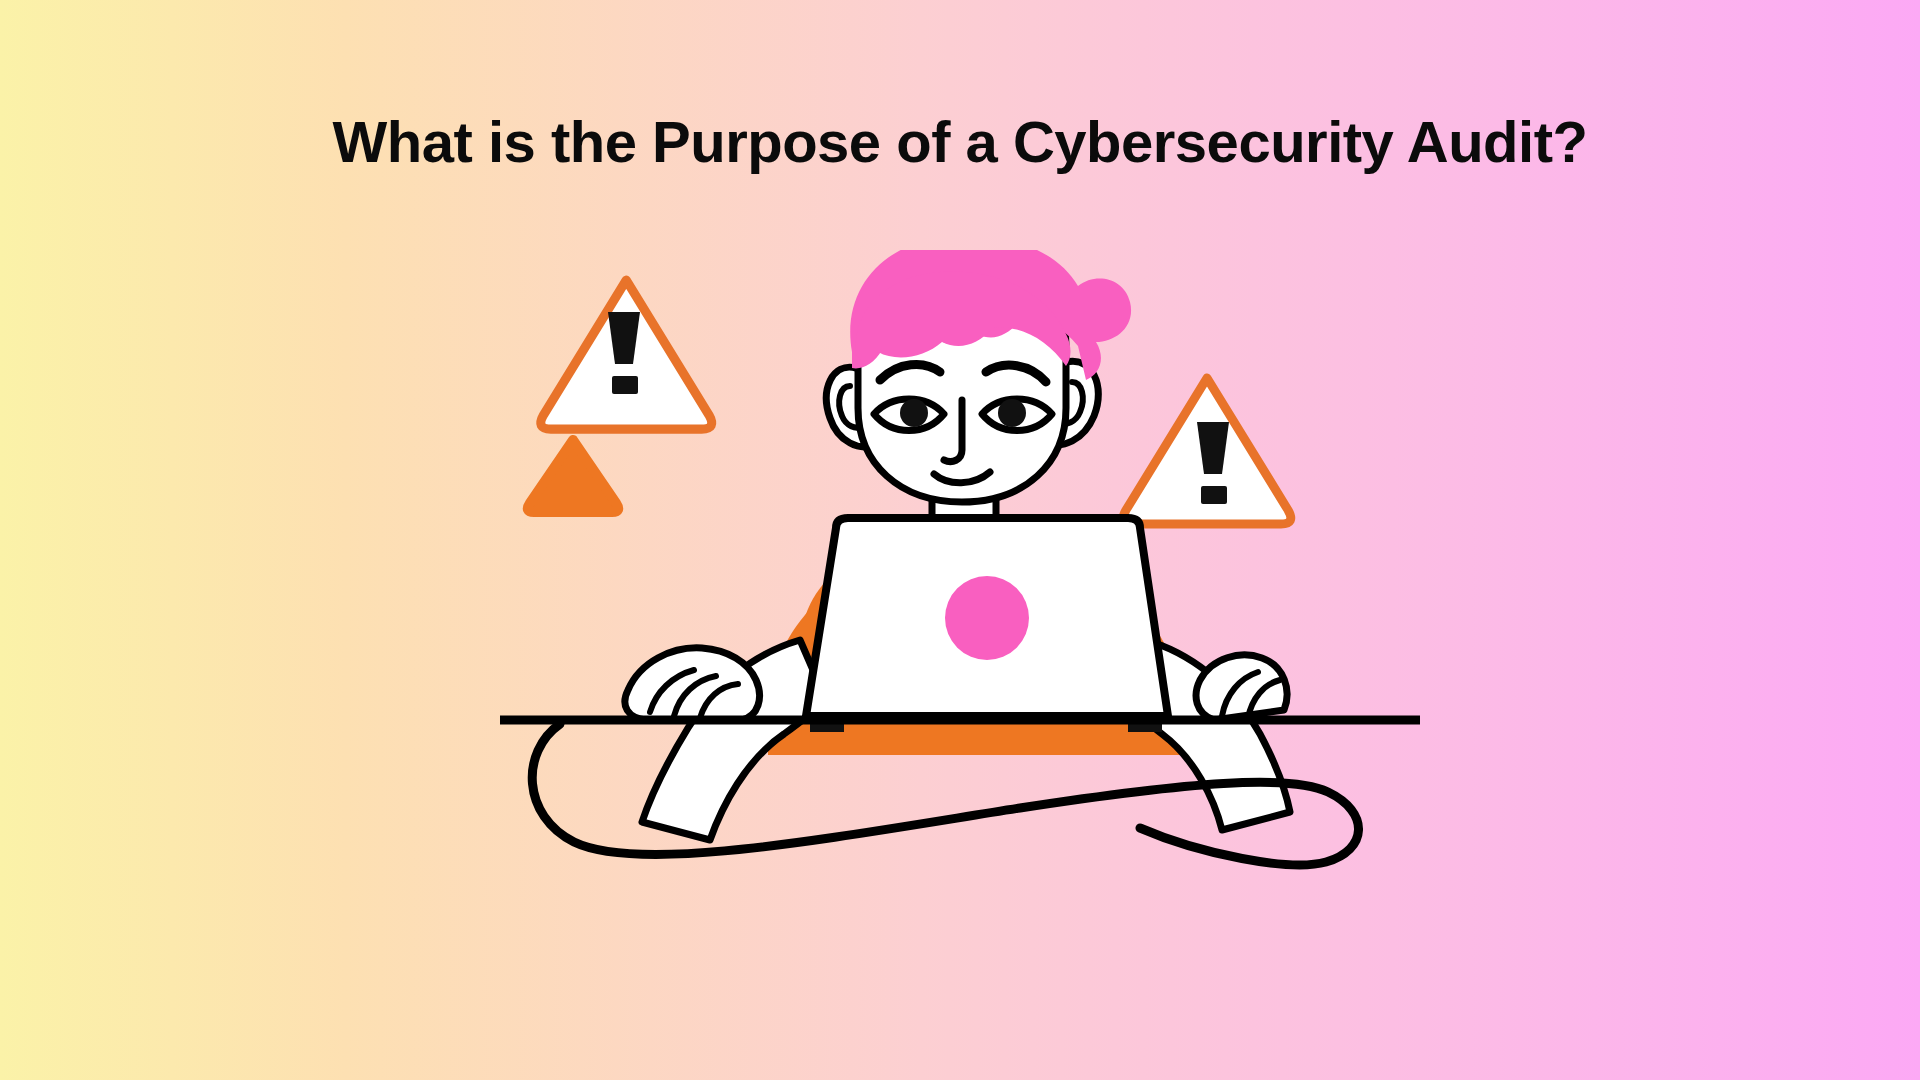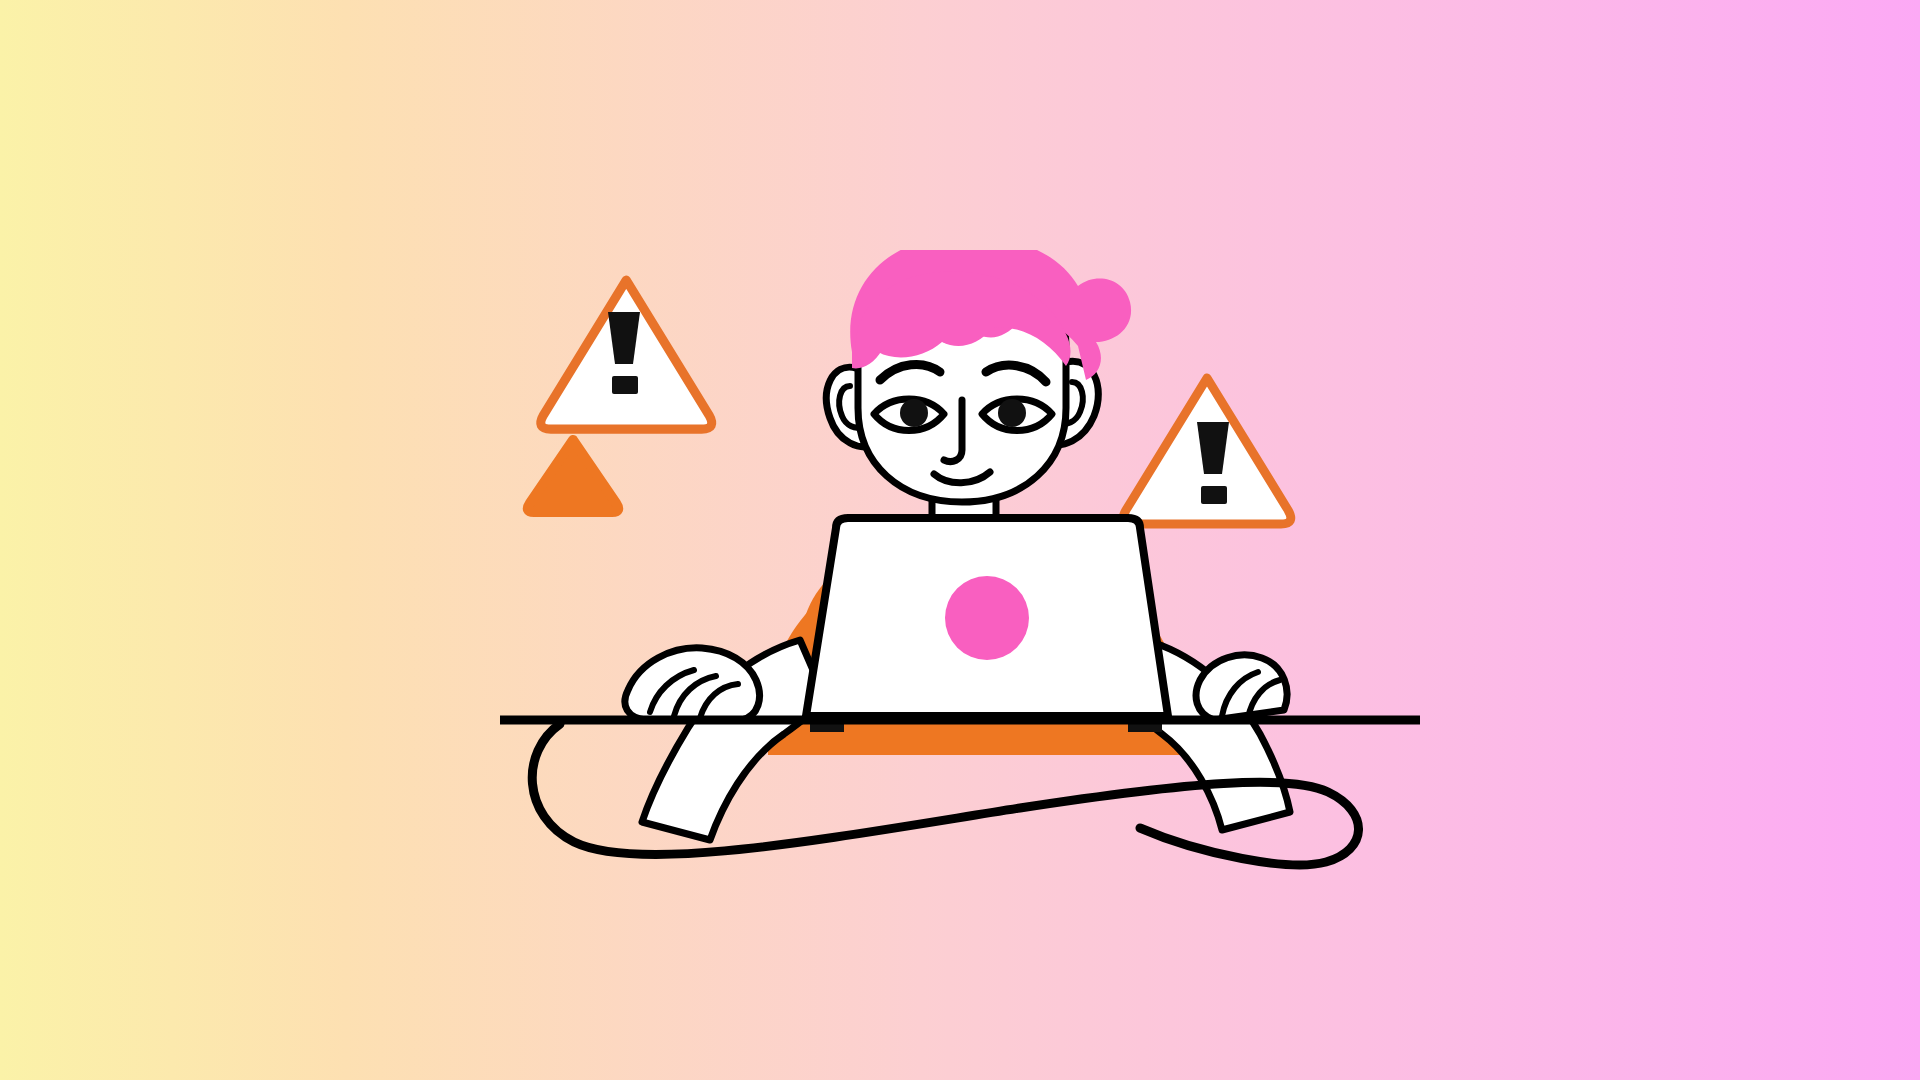--- a/index.html
+++ b/index.html
@@ -39,20 +39,21 @@
     width:920px;
     height:700px;
   }
   #illustration svg { display:block; width:100%; height:100%; }
 </style>
 </head>
 <body>
 
 <div id="page">
 
+  <h1 id="title">What is the Purpose of a Cybersecurity Audit?</h1>
 
   <div id="illustration">
     <svg viewBox="0 0 920 700" xmlns="http://www.w3.org/2000/svg">
 
       <g>
         <path d="M112 8 L193 140 Q201 154 186 154 L38 154 Q23 154 31 140 Z" fill="#FFFFFF" stroke="#E8732A" stroke-width="9" stroke-linejoin="round" transform="translate(12,22) scale(1.02)"></path>
         <path d="M108 62 L140 62 L133 114 L115 114 Z" fill="#111111"></path>
         <rect x="112" y="126" width="26" height="18" rx="2" fill="#111111"></rect>
       </g>
 

